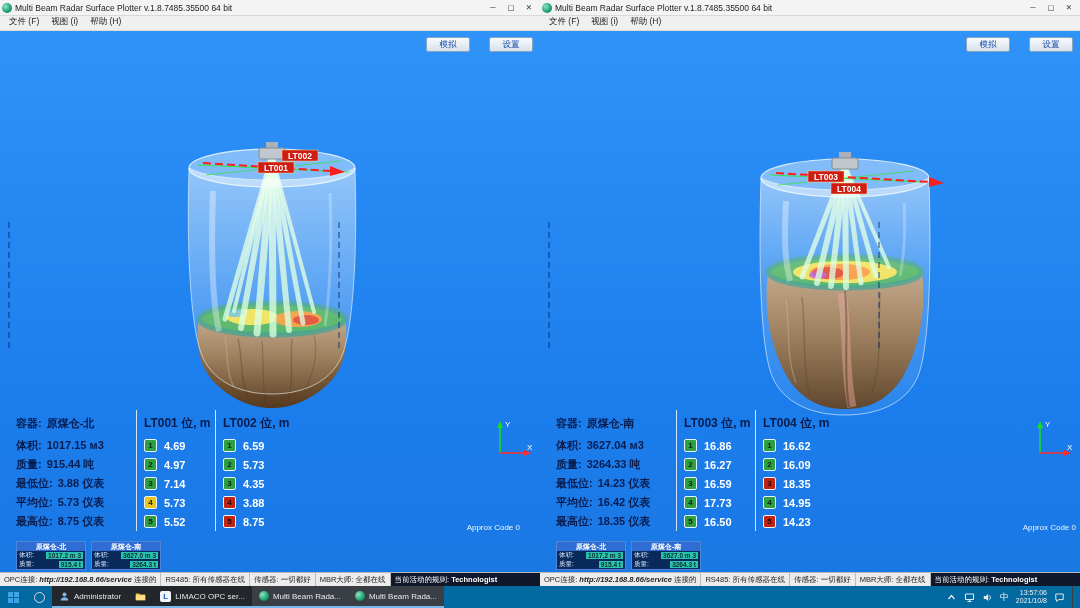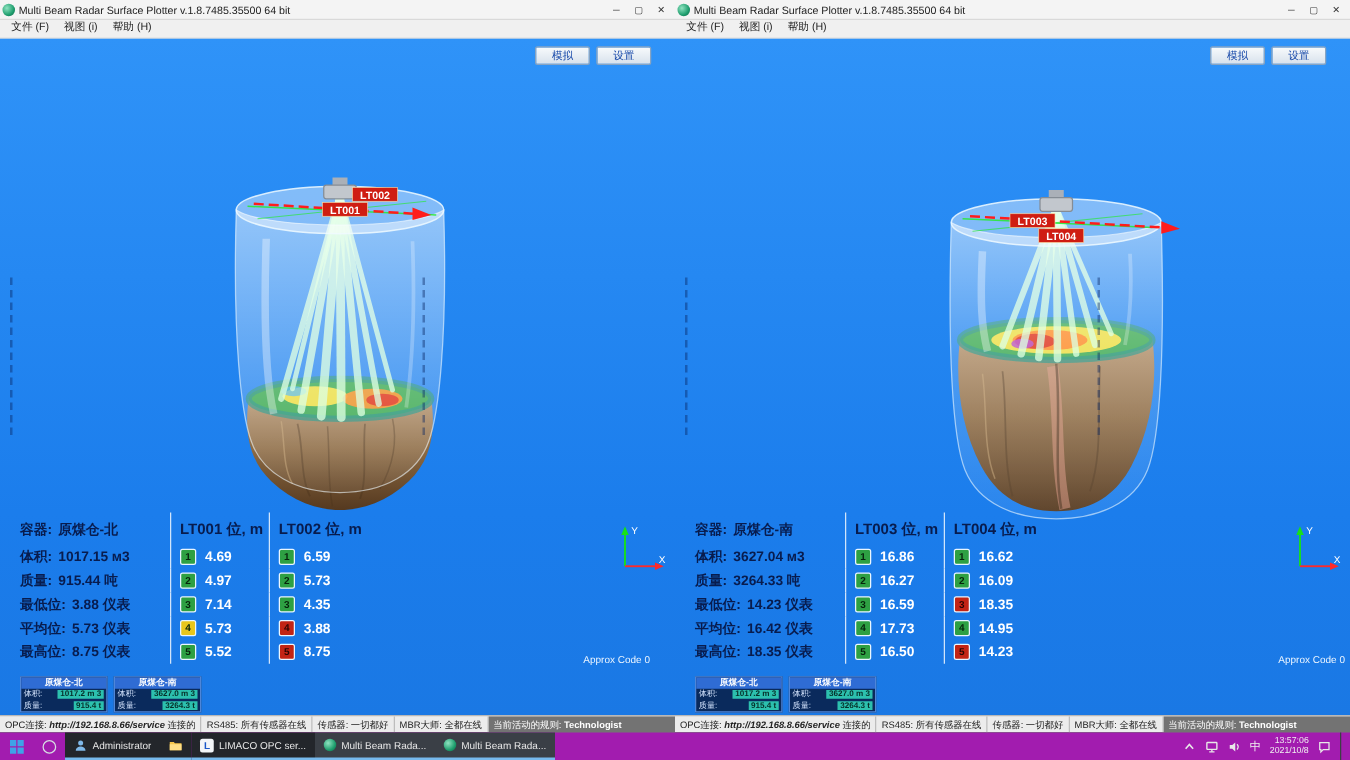--- a/index.html
+++ b/index.html
@@ -19,21 +19,21 @@
           font-size:7.5px;color:#333}
   
   .menubar{height:15px;background:#f0f0f0;border-bottom:1px solid #dcdcdc;box-sizing:border-box;
            display:flex;align-items:flex-start;padding-left:3px}
   .menuitem{font-size:8.5px;color:#222;padding:0 6px}
   
   .client{position:relative;height:541px;overflow:hidden;
           background:linear-gradient(#2f93f8 0%,#1b7dec 70%,#1a78e4 100%)}
   .scene{position:absolute;inset:0;width:540px;height:541px}
   .vstrip{position:absolute;top:191px;height:126px;width:0;border-left:2px dashed rgba(8,36,96,.42)}
-  .cbtns{position:absolute;top:6px;right:19px;display:flex;gap:5px}
+  .cbtns{position:absolute;top:6px;right:7px;display:flex;gap:19px}
   .cbtn{min-width:34px;height:13px;padding:0 4px;border:1px solid #88a4c2;border-radius:2px;
         background:linear-gradient(#f7fafc,#d8e2ec);color:#1446a8;font-size:8.5px;
         display:flex;align-items:center;justify-content:center}
   
   .datatable{position:absolute;left:16px;top:379px;display:grid;
              grid-template-columns:120px 79px 79px;grid-template-rows:26px repeat(5,19px);
              align-items:center}
   .tl{font-size:11px;font-weight:bold;color:#081c4e;white-space:nowrap}
   .tl .val{margin-left:5px}
   .shead{font-size:12px;font-weight:bold;color:#081c4e;border-left:1px solid rgba(255,255,255,.8);
@@ -55,24 +55,24 @@
            text-align:center;white-space:nowrap;overflow:hidden}
   .sumrow{height:9px;display:flex;align-items:center;justify-content:space-between;padding:0 2px}
   .sumlab{font-size:6.5px;color:#d6e6ff;white-space:nowrap}
   .sumval{font-size:6.5px;font-weight:bold;color:#06302a;background:#2cc0ae;padding:0 2px;white-space:nowrap}
   
   .statusbar{height:14px;background:#ececec;border-top:1px solid #b8b8b8;box-sizing:border-box;
              display:flex;font-size:7.5px;color:#222;align-items:stretch;overflow:hidden}
   .sseg{display:flex;align-items:center;padding:0 4px;border-right:1px solid #bdbdbd;
         white-space:nowrap;overflow:hidden;flex-shrink:0}
   .sseg .url{font-style:italic;margin:0 2px}
-  .sseg.profile{flex:1;min-width:0;background:#737373;color:#fff;border-right:none}
+  .sseg.profile{flex:1;min-width:0;background:#0f172a;color:#fff;border-right:none}
   .sseg.profile b{margin-left:2px}
   
-  .taskbar{position:absolute;top:586px;left:0;width:1080px;height:22px;background:#a21caf;
+  .taskbar{position:absolute;top:586px;left:0;width:1080px;height:22px;background:#0369a1;
            display:flex;align-items:stretch;color:#e8e8e8}
   .tstart,.tsearch{width:26px;display:flex;align-items:center;justify-content:center}
   .winlogo{display:grid;grid-template-columns:5px 5px;grid-template-rows:5px 5px;gap:1px}
   .winlogo i{background:#3fa3e8;display:block}
   .circ{width:9px;height:9px;border:1.5px solid #d7dde3;border-radius:50%}
   .tbtn{display:flex;align-items:center;gap:4px;padding:0 7px;font-size:8px;color:#e6e6e6;
         border-bottom:2px solid transparent;white-space:nowrap;box-sizing:border-box;overflow:hidden}
   .tbtn.run{border-bottom-color:#76b9ed;background:#23262b}
   .tbtn.active{background:#3a3f46}
   .tbtn .lbl{max-width:70px;overflow:hidden;text-overflow:ellipsis}

